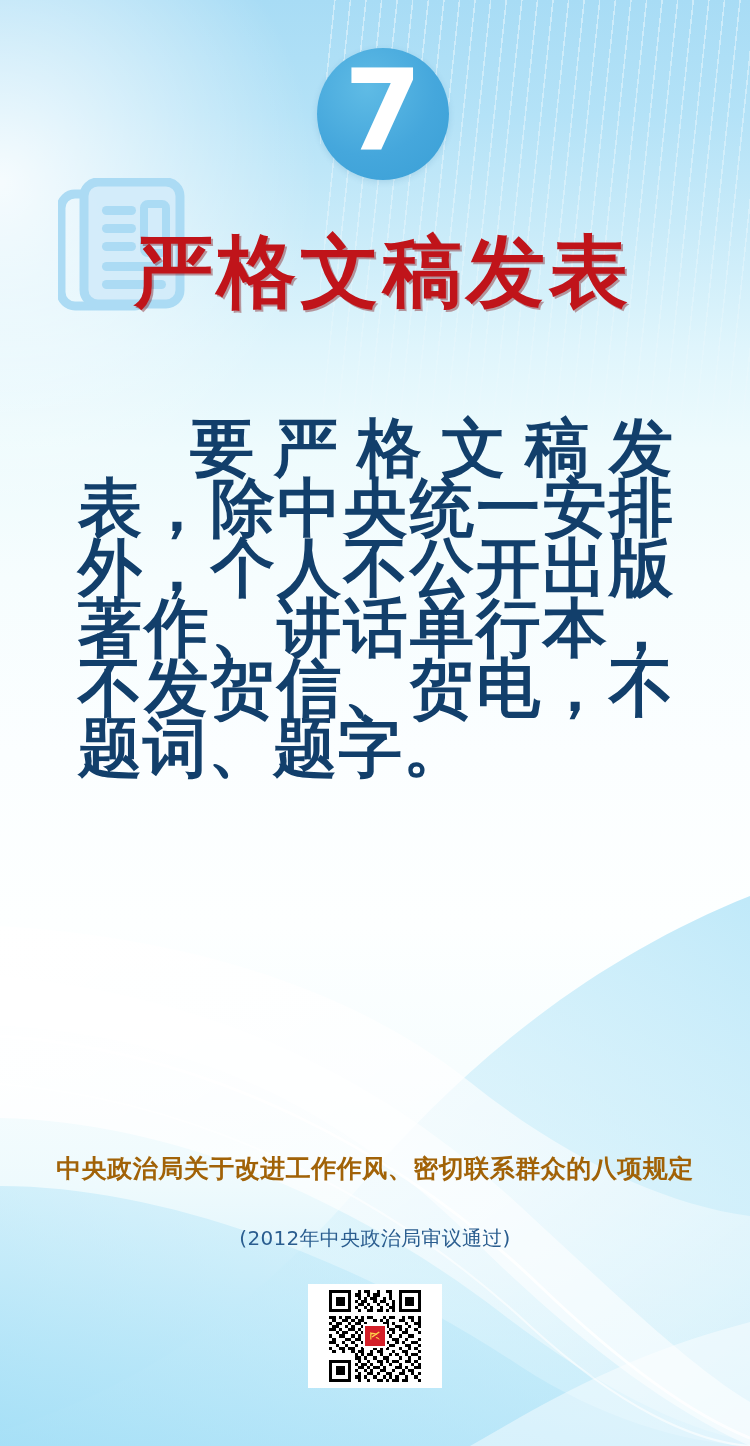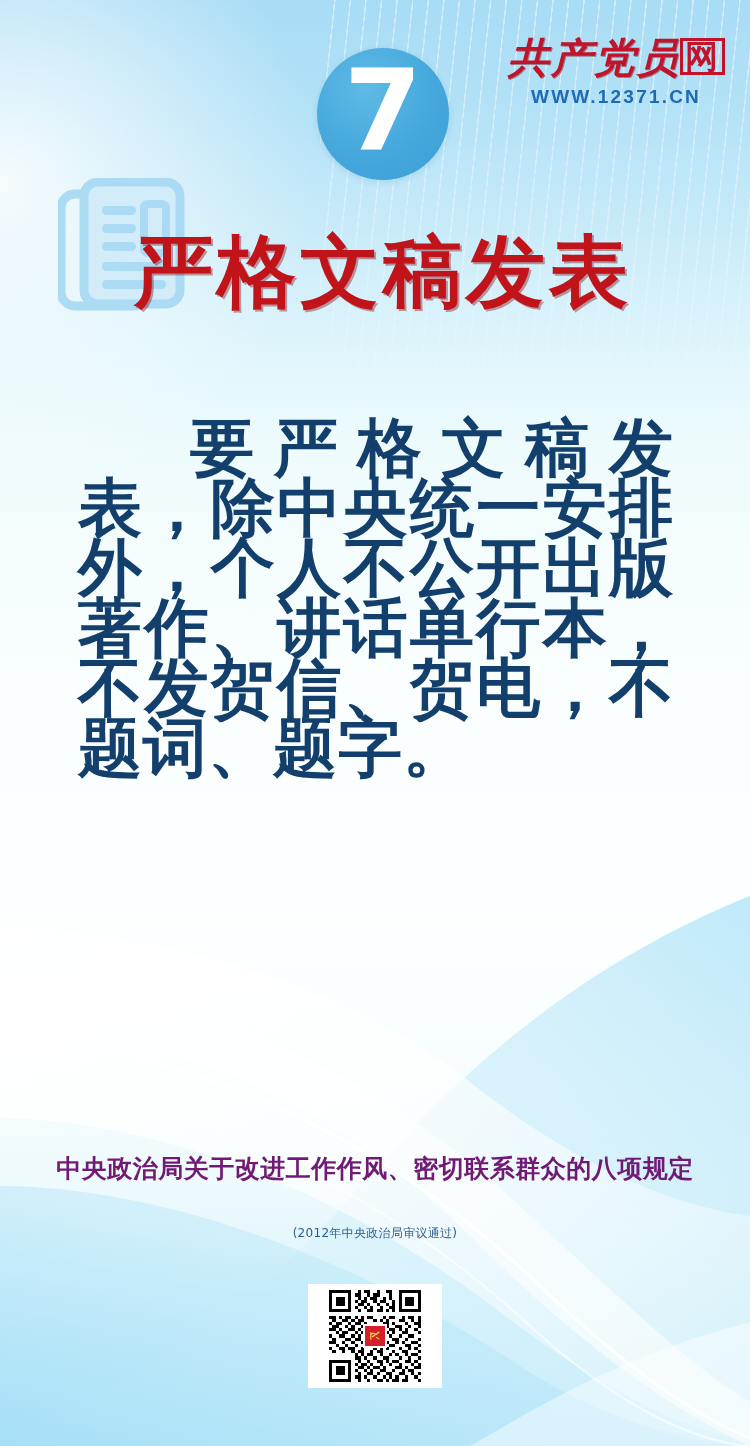--- a/index.html
+++ b/index.html
@@ -175,32 +175,32 @@
   
   .footer-title {
     position: absolute;
     left: 0;
     top: 1152px;
     width: 750px;
     text-align: center;
     font-family: "DejaVu Serif", "Liberation Serif", serif;
     font-size: 25px;
     font-weight: bold;
-    color: #701a75;
+    color: #a16207;
     letter-spacing: 0.5px;
     white-space: nowrap;
   }
   .footer-sub {
     position: absolute;
     left: 0;
     top: 1225px;
     width: 750px;
     text-align: center;
     font-family: "DejaVu Sans", "Liberation Sans", sans-serif;
-    font-size: 12px;
+    font-size: 20px;
     color: #2a5d8f;
     letter-spacing: 0.3px;
     white-space: nowrap;
   }
 
   .qr {
     position: absolute;
     left: 308px;
     top: 1284px;
     width: 134px;
@@ -252,24 +252,20 @@
 
     <path d="M750,10 C600,70 470,170 360,300 C265,410 150,500 0,545 L0,560 L750,560 Z" fill="url(#wv3)"></path>
     <path d="M0,300 C170,300 370,380 520,480 C600,532 680,556 750,560 L750,560 L0,560 Z" fill="url(#wv2)"></path>
     <path d="M0,232 C180,236 360,318 505,430 C595,498 672,540 750,556 L750,330 C660,318 560,268 470,196 C360,108 200,52 0,40 Z" fill="url(#wv1)"></path>
     <path d="M0,90 C210,108 380,190 520,320 C620,412 690,480 750,516 L750,560 C660,520 560,440 470,350 C330,212 180,150 0,140 Z" fill="#ffffff" opacity="0.55"></path>
     <path d="M0,150 C210,165 400,265 540,400 C630,486 700,532 750,552" fill="none" stroke="#ffffff" stroke-opacity="0.85" stroke-width="3"></path>
     <path d="M0,198 C200,214 390,310 530,440 C620,522 695,556 750,560" fill="none" stroke="#ffffff" stroke-opacity="0.6" stroke-width="2"></path>
     <path d="M470,560 C540,520 620,470 750,436 L750,560 Z" fill="#ffffff" opacity="0.45"></path>
   </svg>
 
-  <div class="logo">
-    <div class="logo-mark"><span>共产党员</span><span class="boxed">网</span></div>
-    <div class="logo-url">WWW.12371.CN</div>
-  </div>
 
   <div class="badge">
     <div class="badge-num">7</div>
   </div>
 
   <svg class="doc-icon" viewBox="0 0 128 138">
     <rect x="3" y="16" width="88" height="112" rx="14" ry="14" fill="none" stroke="#a9daf4" stroke-width="9"></rect>
     <rect x="26" y="4" width="96" height="122" rx="14" ry="14" fill="#d3ecfa" stroke="#a9daf4" stroke-width="9"></rect>
     <rect x="44" y="28" width="34" height="9" rx="4.5" fill="#a9daf4"></rect>
     <rect x="44" y="46" width="34" height="9" rx="4.5" fill="#a9daf4"></rect>

